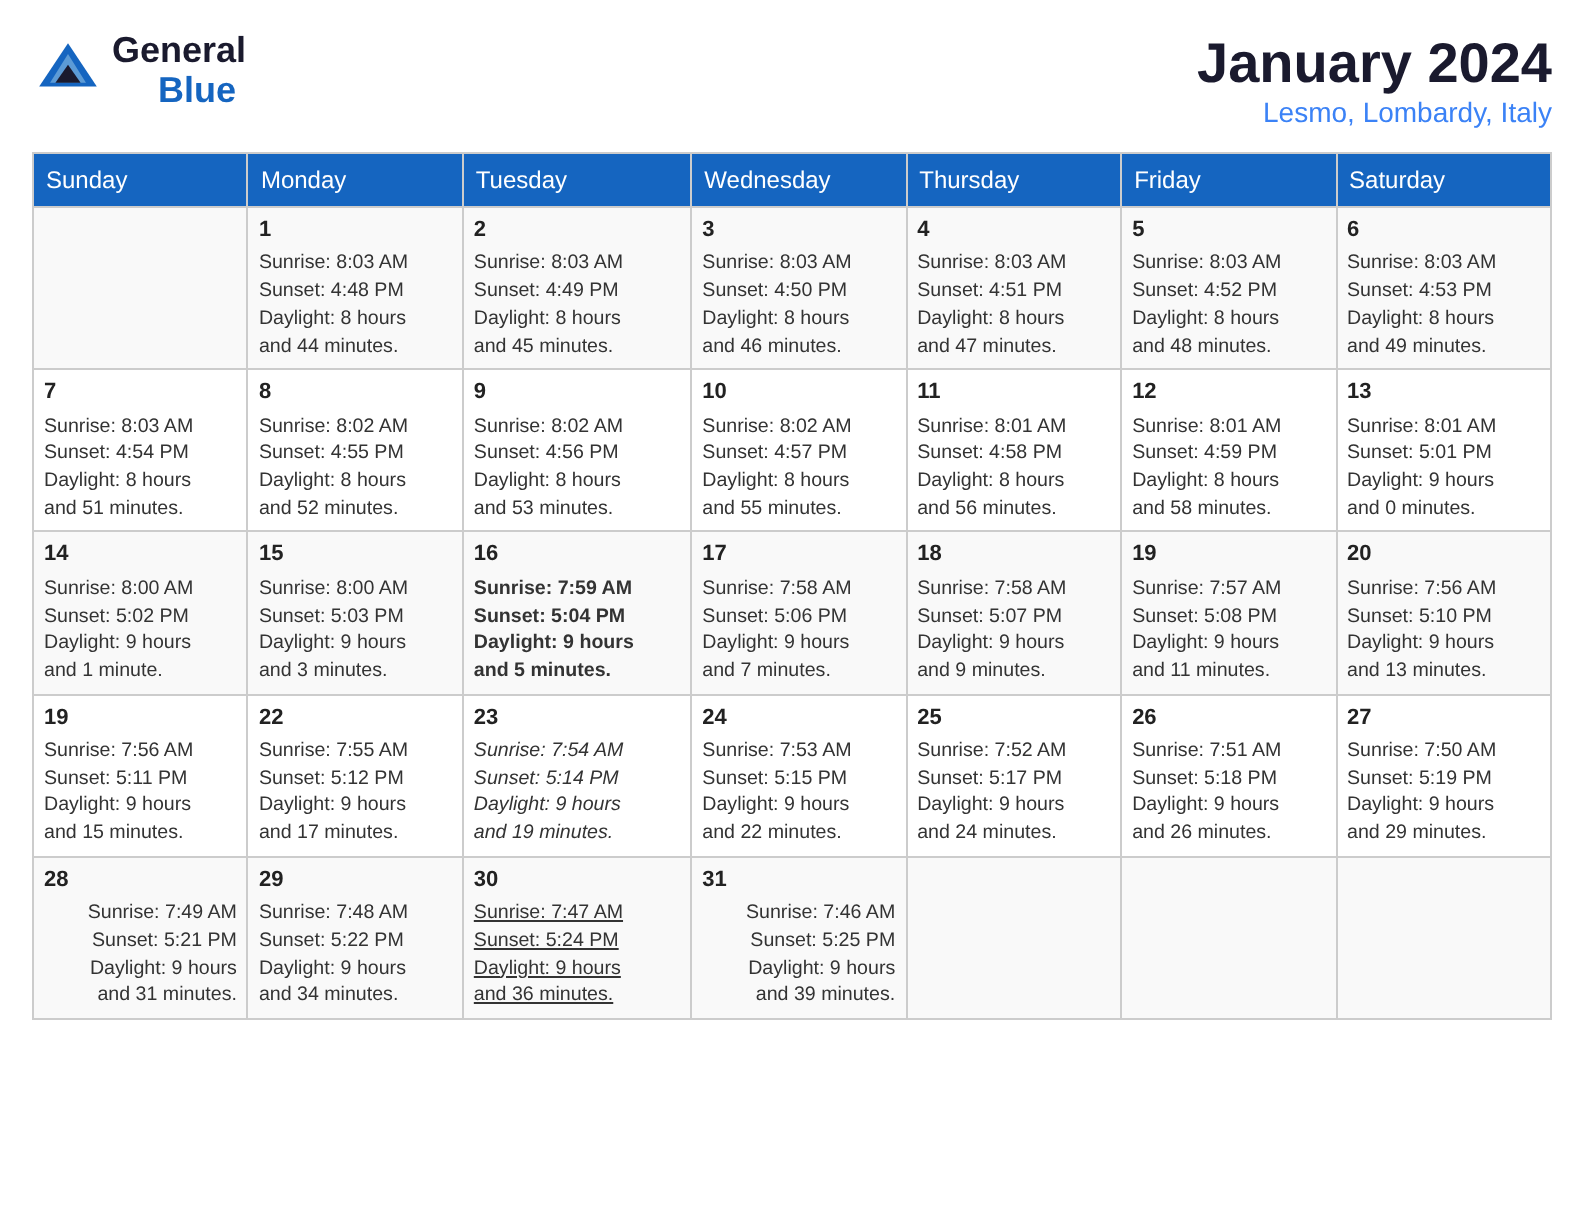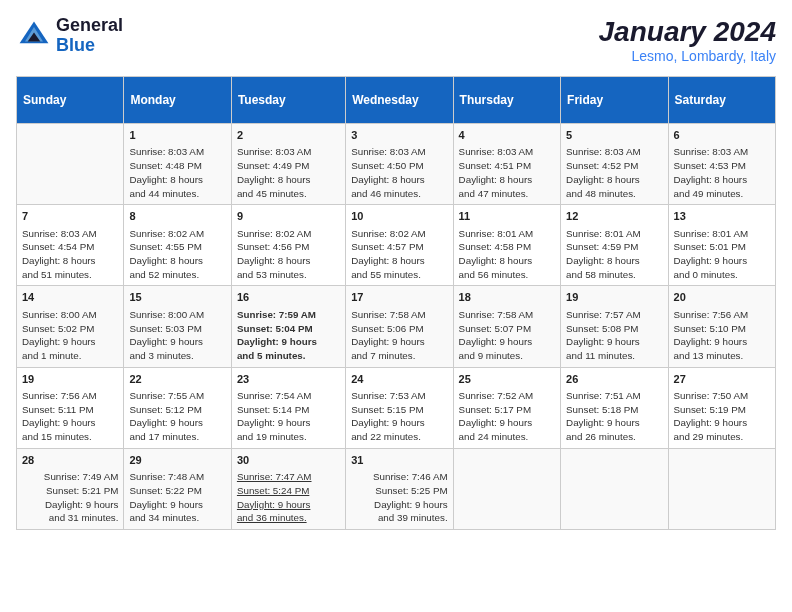--- a/index.html
+++ b/index.html
@@ -24,50 +24,49 @@
       display: flex;
       align-items: center;
       gap: 4px;
     }
     .logo-text {
       font-size: 18px;
       font-weight: bold;
       color: #1a1a2e;
       line-height: 1.1;
     }
-    .logo-text .blue { color: #1565c0; }
+    .logo-text .blue { color: #1565c0; margin-left: 23px; }
     .logo-icon {
       width: 36px;
       height: 36px;
     }
     .title-block {
       text-align: right;
     }
     .main-title {
       font-size: 28px;
       font-weight: bold;
       color: #1a1a2e;
-      font-style: italic;
     }
     .subtitle {
       font-size: 14px;
       color: #3b82f6;
     }
     table {
       width: 100%;
       border-collapse: collapse;
       font-size: 10.5px;
     }
     thead tr th {
       background-color: #1565c0;
       color: #fff;
-      padding: 16px 6px;
+      padding: 6px 6px;
       text-align: left;
       font-size: 12px;
-      font-weight: bold;
+      font-weight: normal;
       border: 1px solid #ccc;
     }
     tbody tr td {
       border: 1px solid #ccc;
       padding: 4px 5px;
       vertical-align: top;
       background: #fff;
       color: #222;
       line-height: 1.4;
     }
@@ -277,21 +276,21 @@
           </td>
           <td>
             <span class="date-num">22</span>
             <div class="cell-text" style="white-space: pre-line;">Sunrise: 7:55 AM
 Sunset: 5:12 PM
 Daylight: 9 hours
 and 17 minutes.</div>
           </td>
           <td>
             <span class="date-num">23</span>
-            <div class="cell-text" style="white-space: pre-line;">Sunrise: 7:54 AM
+            <div class="cell-text" style="white-space: pre-line; font-style: italic;">Sunrise: 7:54 AM
 Sunset: 5:14 PM
 Daylight: 9 hours
 and 19 minutes.</div>
           </td>
           <td>
             <span class="date-num">24</span>
             <div class="cell-text" style="white-space: pre-line;">Sunrise: 7:53 AM
 Sunset: 5:15 PM
 Daylight: 9 hours
 and 22 minutes.</div>

